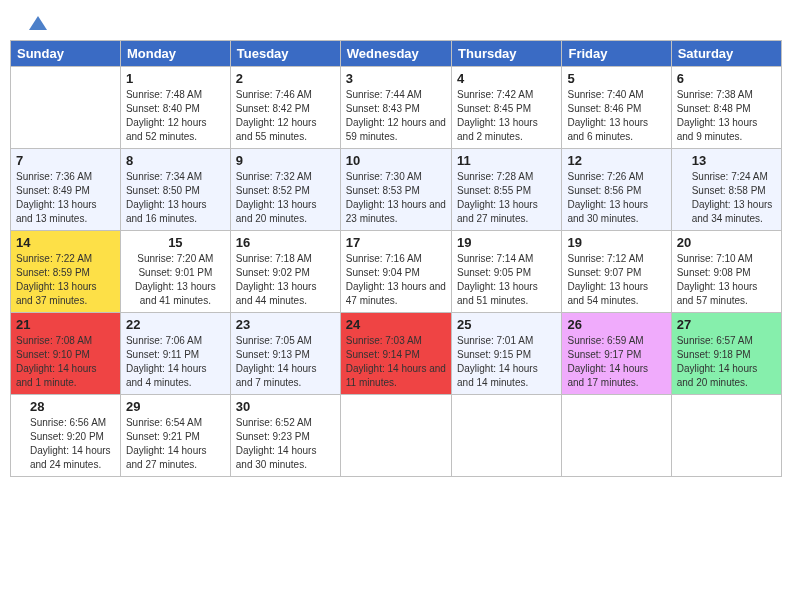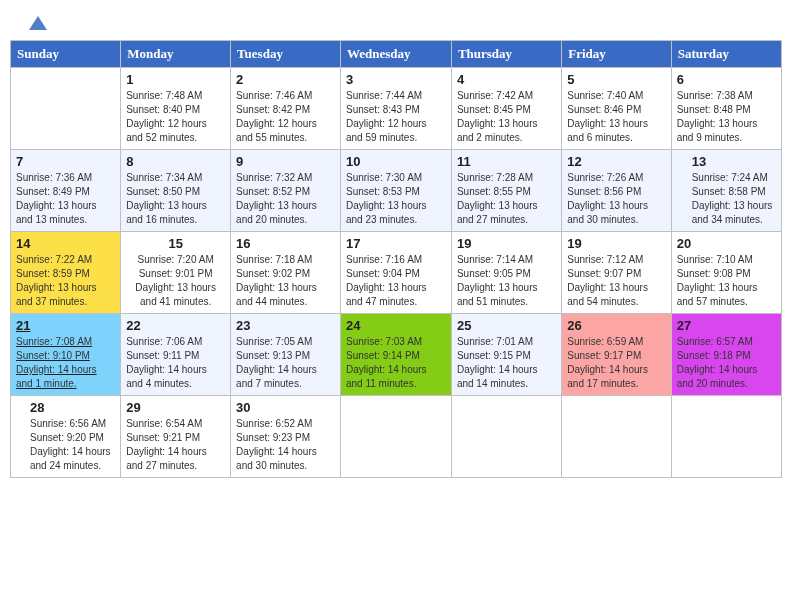--- a/index.html
+++ b/index.html
@@ -47,21 +47,20 @@
       margin-top: 5px;
     }
     .calendar th {
       background-color: #3a6bc4;
       color: #fff;
       font-size: 13px;
       font-weight: bold;
       padding: 5px 6px;
       text-align: left;
       border: 1px solid #c0c0c0;
-      font-family: Liberation Serif, serif;
     }
     .calendar td {
       vertical-align: top;
       border: 1px solid #c0c0c0;
       padding: 4px 5px;
       font-size: 10.5px;
       color: #222;
       width: 113px;
       min-height: 80px;
     }
@@ -147,27 +146,27 @@
       <tr>
         <td style="background-color: #fde047;"><span class="day-num">14</span><span class="day-info">Sunrise: 7:22 AM<br>Sunset: 8:59 PM<br>Daylight: 13 hours and 37 minutes.</span></td>
         <td style="background-color: rgb(255, 255, 255); text-align: center;"><span class="day-num">15</span><span class="day-info">Sunrise: 7:20 AM<br>Sunset: 9:01 PM<br>Daylight: 13 hours and 41 minutes.</span></td>
         <td style="background-color: rgb(255, 255, 255);"><span class="day-num">16</span><span class="day-info">Sunrise: 7:18 AM<br>Sunset: 9:02 PM<br>Daylight: 13 hours and 44 minutes.</span></td>
         <td style="background-color: rgb(255, 255, 255);"><span class="day-num">17</span><span class="day-info">Sunrise: 7:16 AM<br>Sunset: 9:04 PM<br>Daylight: 13 hours and 47 minutes.</span></td>
         <td style="background-color: rgb(255, 255, 255);"><span class="day-num">19</span><span class="day-info">Sunrise: 7:14 AM<br>Sunset: 9:05 PM<br>Daylight: 13 hours and 51 minutes.</span></td>
         <td style="background-color: rgb(255, 255, 255);"><span class="day-num">19</span><span class="day-info">Sunrise: 7:12 AM<br>Sunset: 9:07 PM<br>Daylight: 13 hours and 54 minutes.</span></td>
         <td style="background-color: rgb(255, 255, 255);"><span class="day-num">20</span><span class="day-info">Sunrise: 7:10 AM<br>Sunset: 9:08 PM<br>Daylight: 13 hours and 57 minutes.</span></td>
       </tr>
       <tr>
-        <td style="background-color: #7dd3fc; text-decoration: underline;"><span class="day-num">21</span><span class="day-info">Sunrise: 7:08 AM<br>Sunset: 9:10 PM<br>Daylight: 14 hours and 1 minute.</span></td>
+        <td style="background-color: #ef4444;"><span class="day-num">21</span><span class="day-info">Sunrise: 7:08 AM<br>Sunset: 9:10 PM<br>Daylight: 14 hours and 1 minute.</span></td>
         <td style="background-color: rgb(240, 244, 255);"><span class="day-num">22</span><span class="day-info">Sunrise: 7:06 AM<br>Sunset: 9:11 PM<br>Daylight: 14 hours and 4 minutes.</span></td>
         <td style="background-color: rgb(240, 244, 255);"><span class="day-num">23</span><span class="day-info">Sunrise: 7:05 AM<br>Sunset: 9:13 PM<br>Daylight: 14 hours and 7 minutes.</span></td>
-        <td style="background-color: #84cc16;"><span class="day-num">24</span><span class="day-info">Sunrise: 7:03 AM<br>Sunset: 9:14 PM<br>Daylight: 14 hours and 11 minutes.</span></td>
+        <td style="background-color: #ef4444;"><span class="day-num">24</span><span class="day-info">Sunrise: 7:03 AM<br>Sunset: 9:14 PM<br>Daylight: 14 hours and 11 minutes.</span></td>
         <td style="background-color: rgb(240, 244, 255);"><span class="day-num">25</span><span class="day-info">Sunrise: 7:01 AM<br>Sunset: 9:15 PM<br>Daylight: 14 hours and 14 minutes.</span></td>
-        <td style="background-color: #fca5a5;"><span class="day-num">26</span><span class="day-info">Sunrise: 6:59 AM<br>Sunset: 9:17 PM<br>Daylight: 14 hours and 17 minutes.</span></td>
-        <td style="background-color: #d946ef; margin-left: 31px;"><span class="day-num">27</span><span class="day-info">Sunrise: 6:57 AM<br>Sunset: 9:18 PM<br>Daylight: 14 hours and 20 minutes.</span></td>
+        <td style="background-color: #f0abfc;"><span class="day-num">26</span><span class="day-info">Sunrise: 6:59 AM<br>Sunset: 9:17 PM<br>Daylight: 14 hours and 17 minutes.</span></td>
+        <td style="background-color: #86efac; margin-left: 31px;"><span class="day-num">27</span><span class="day-info">Sunrise: 6:57 AM<br>Sunset: 9:18 PM<br>Daylight: 14 hours and 20 minutes.</span></td>
       </tr>
       <tr>
         <td style="background-color: rgb(255, 255, 255); padding-left: 19px;"><span class="day-num">28</span><span class="day-info">Sunrise: 6:56 AM<br>Sunset: 9:20 PM<br>Daylight: 14 hours and 24 minutes.</span></td>
         <td style="background-color: rgb(255, 255, 255);"><span class="day-num">29</span><span class="day-info">Sunrise: 6:54 AM<br>Sunset: 9:21 PM<br>Daylight: 14 hours and 27 minutes.</span></td>
         <td style="background-color: rgb(255, 255, 255);"><span class="day-num">30</span><span class="day-info">Sunrise: 6:52 AM<br>Sunset: 9:23 PM<br>Daylight: 14 hours and 30 minutes.</span></td>
         <td class="empty-cell" style="background-color: rgb(255, 255, 255);"></td>
         <td class="empty-cell" style="background-color: rgb(255, 255, 255);"></td>
         <td class="empty-cell" style="background-color: rgb(255, 255, 255);"></td>
         <td class="empty-cell" style="background-color: rgb(255, 255, 255);"></td>
       </tr>

